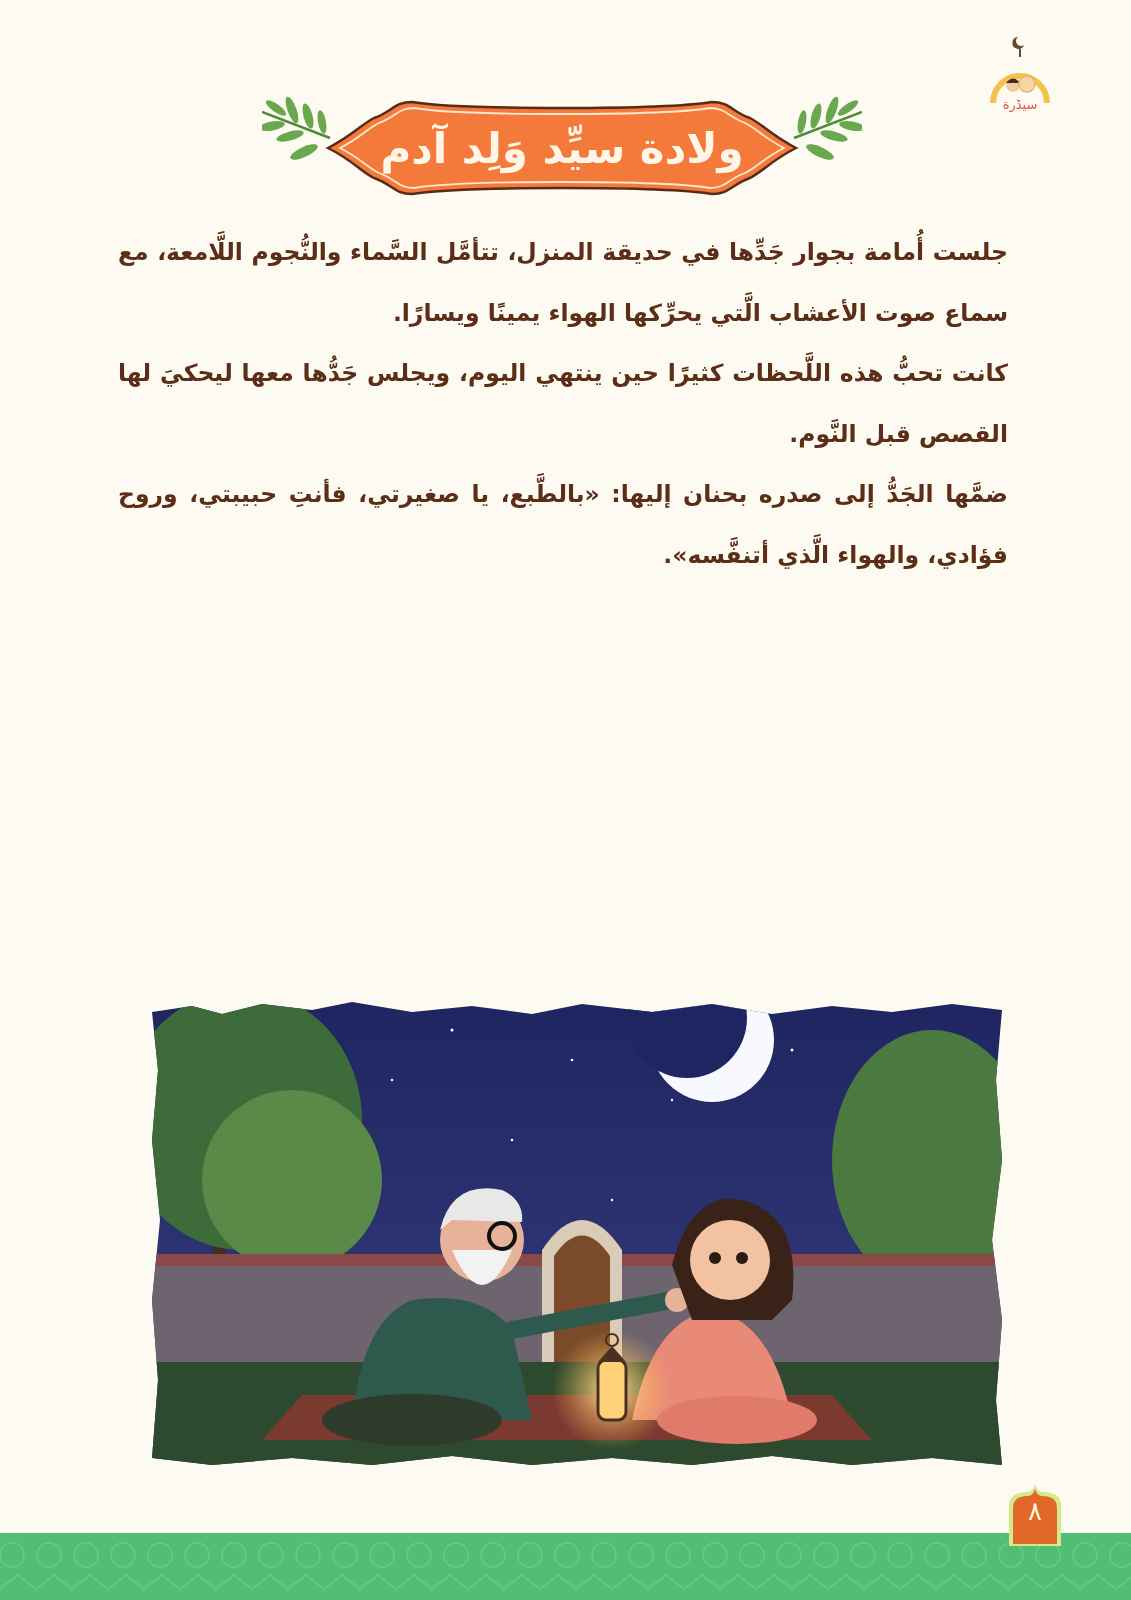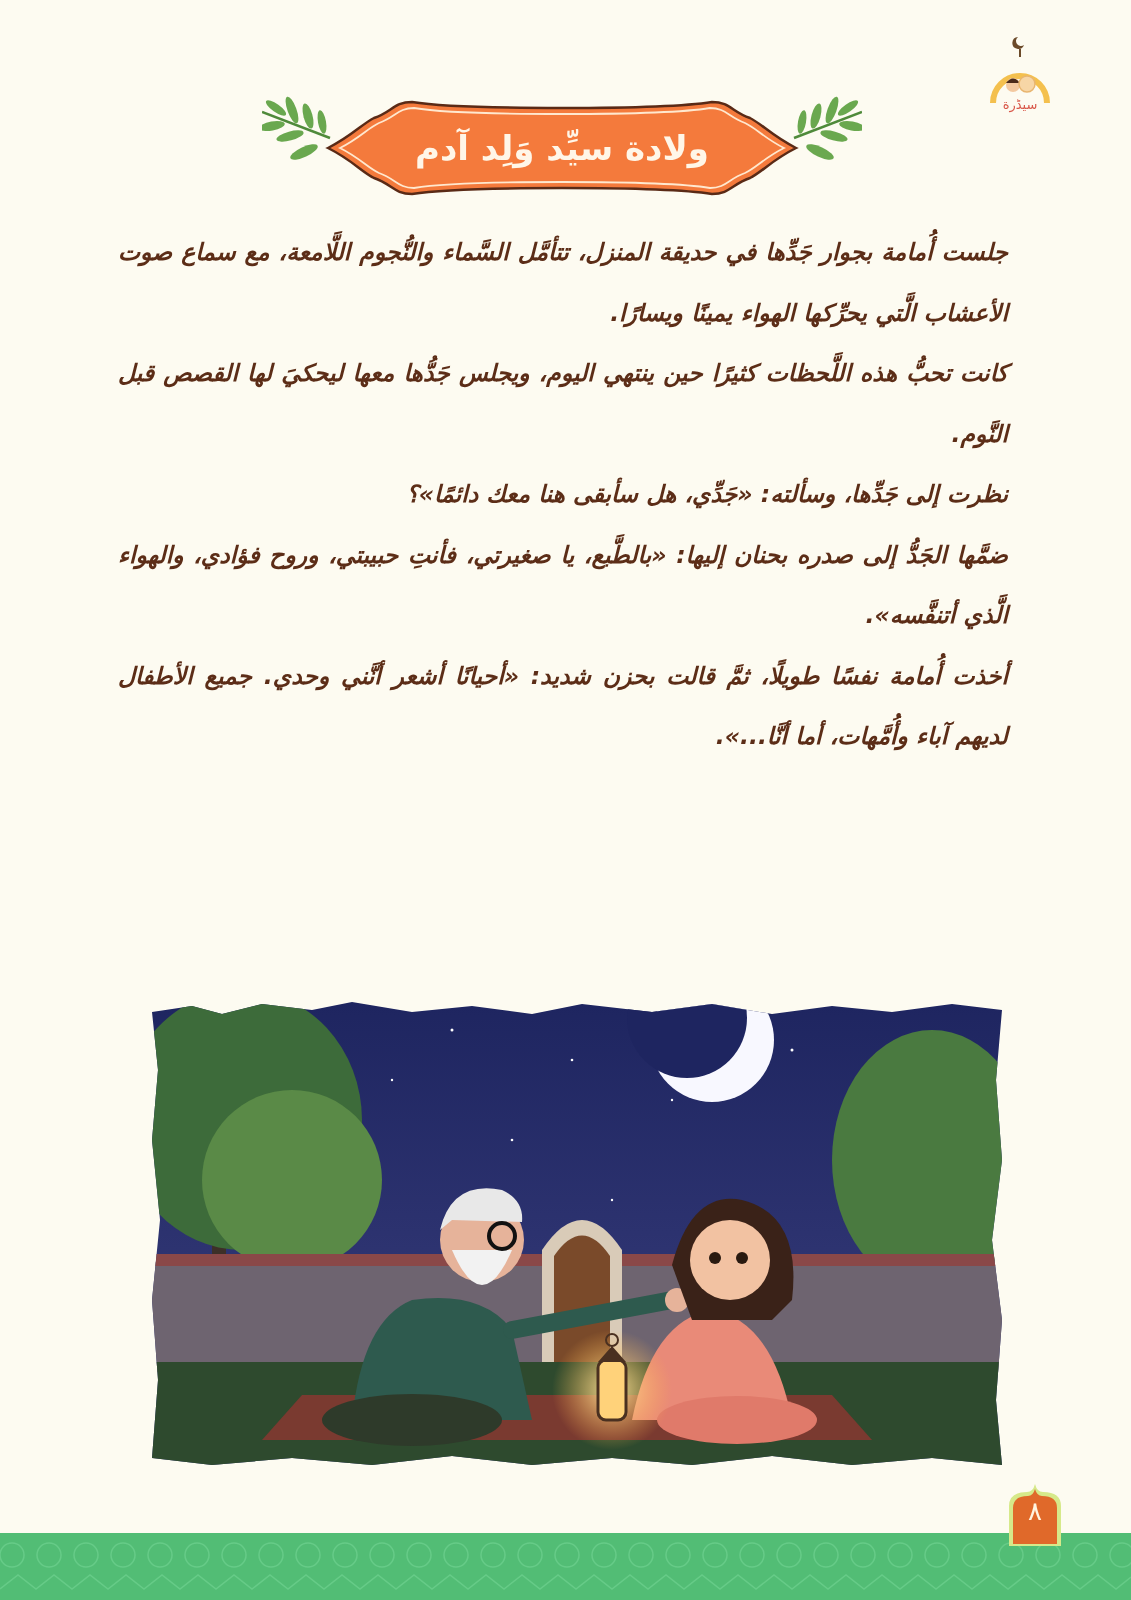--- a/index.html
+++ b/index.html
@@ -7,28 +7,27 @@
     width:1131px; height:1600px; position:relative; overflow:hidden;
     background:#fdfbf1;
     font-family:"DejaVu Sans", sans-serif;
   }
   .logo { position:absolute; left:985px; top:33px; width:70px; height:80px; }
   .title-wrap { position:absolute; left:262px; top:96px; width:600px; height:104px; }
   .title-wrap svg { position:absolute; left:0; top:0; }
   .title-text {
     position:absolute; left:60px; right:60px; top:0; height:104px;
     display:flex; align-items:center; justify-content:center;
-    color:#fff6e8; font-size:34px; font-weight:bold; direction:rtl;
+    color:#fff6e8; font-size:42px; font-weight:bold; direction:rtl;
   }
   .story {
     position:absolute; left:118px; width:890px; top:222px;
     direction:rtl; text-align:justify; text-align-last:right;
     color:#5c2d17; font-size:23.5px; font-weight:bold;
     line-height:60.5px;
-    font-style:italic;
   }
   .story p { margin:0; }
   .story .hl { color:#c8242f; }
   .illustration {
     position:absolute; left:152px; top:1000px; width:850px; height:465px;
   }
   .footer-band {
     position:absolute; left:0; top:1533px; width:1131px; height:67px;
     background:#52bd75; overflow:hidden;
   }
@@ -100,23 +99,21 @@
              C 400 84, 200 84, 152 92
              C 136 92, 134 83, 117 77
              C 106 72, 98 62, 78 52 Z" fill="none" stroke="#ffe8cf" stroke-width="1.8"></path>
   </svg>
   <div class="title-text">ولادة سيِّد وَلِد آدم</div>
 </div>
 
 <div class="story">
   <p>جلست أُمامة بجوار جَدِّها في حديقة المنزل، تتأمَّل السَّماء والنُّجوم اللَّامعة، مع سماع صوت الأعشاب الَّتي يحرِّكها الهواء يمينًا ويسارًا.</p>
   <p>كانت تحبُّ هذه اللَّحظات كثيرًا حين ينتهي اليوم، ويجلس جَدُّها معها ليحكيَ لها القصص قبل النَّوم.</p>
-  <p>نظرت إلى جَدِّها، وسألته: «جَدِّي، هل سأبقى هنا معك دائمًا»؟</p>
   <p>ضمَّها الجَدُّ إلى صدره بحنان إليها: «بالطَّبع، يا صغيرتي، فأنتِ حبيبتي، وروح فؤادي، والهواء الَّذي أتنفَّسه».</p>
-  <p>أخذت أُمامة نفسًا طويلًا، ثمَّ قالت بحزن شديد: «أحيانًا أشعر أنَّني وحدي. جميع الأطفال لديهم آباء وأُمَّهات، أما أنَّا...».</p>
 </div>
 
 <div class="illustration">
   <svg width="850" height="465" viewBox="0 0 850 465">
     <defs>
       <linearGradient id="sky" x1="0" y1="0" x2="0" y2="1">
         <stop offset="0" stop-color="#1e2560"></stop>
         <stop offset="1" stop-color="#3a3f7e"></stop>
       </linearGradient>
       <radialGradient id="glow" cx="0.5" cy="0.5" r="0.5">

